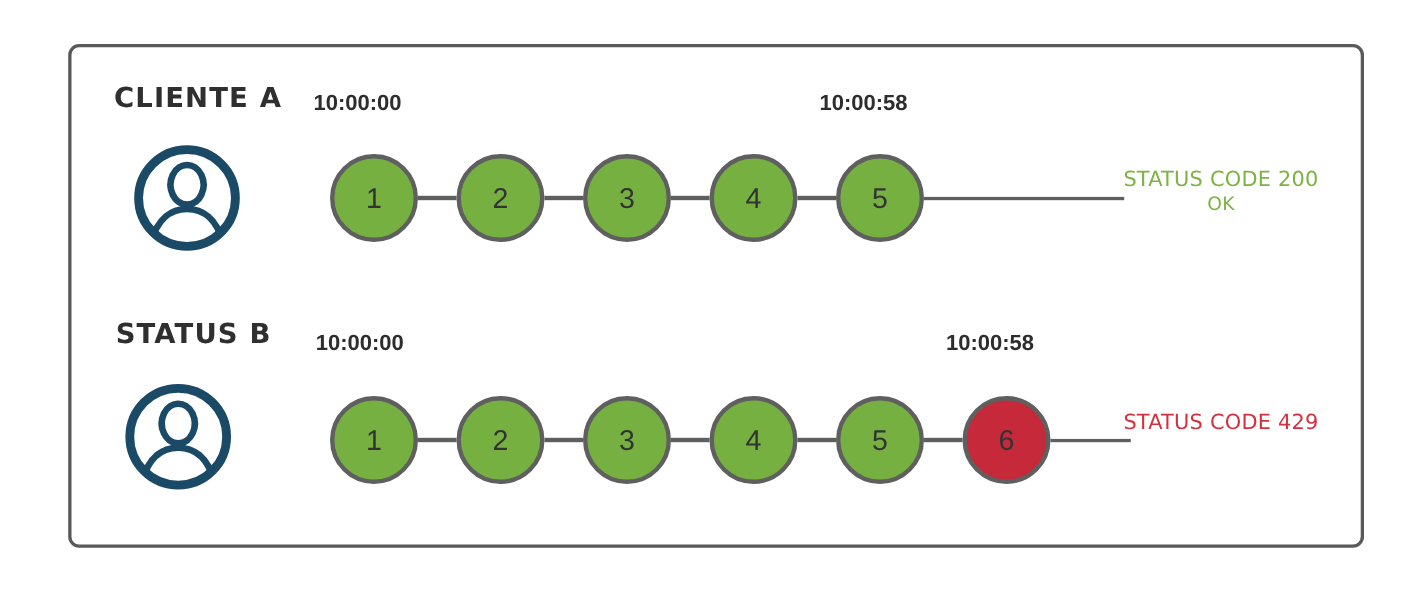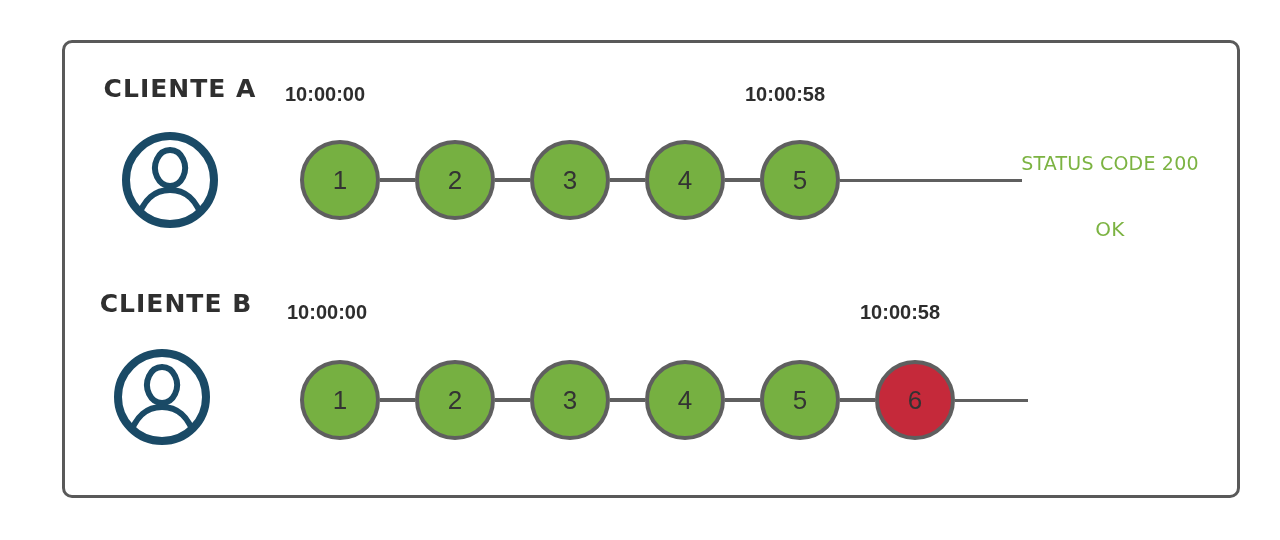--- a/index.html
+++ b/index.html
@@ -55,21 +55,21 @@
   .connector{width:35px;height:4px;background:var(--line);flex:none;}
   .tail{height:3px;background:var(--line);flex:none;}
   .row-a .tail{width:182px;}
   .row-b .tail{width:73px;}
 
   .status{
     position:absolute;width:180px;text-align:center;
     font-family:"DejaVu Sans",sans-serif;font-size:19px;line-height:23px;
     letter-spacing:0.2px;white-space:nowrap;
   }
-  .status .l2{font-size:20px;margin-top:43px;}
+  .status .l2{font-size:17px;}
   .row-a .status{left:1020px;top:152px;color:var(--green_text);}
   .row-b .status{left:1020px;top:373px;color:var(--red_text);}
 </style>
 </head>
 <body>
 
 <div class="canvas">
   <div class="frame"></div>
 
   <section class="row-a">
@@ -116,21 +116,21 @@
       <div class="tail"></div>
     </div>
 
     <div class="status">
       <div class="l1">STATUS CODE 200</div>
       <div class="l2">OK</div>
     </div>
   </section>
 
   <section class="row-b">
-    <div class="client-label">CLIENTE B</div>
+    <div class="client-label">STATUS B</div>
 
     <div class="avatar">
       <svg viewBox="0 0 100 100">
         <defs>
             <clipPath id="clipB">
               <circle cx="50" cy="50" r="41"></circle>
             </clipPath>
           </defs>
         <circle cx="50" cy="50" r="44" fill="none" stroke="var(--navy)" stroke-width="8"></circle>
         <g clip-path="url(#clipB)" fill="none" stroke="var(--navy)" stroke-width="6">
@@ -164,15 +164,16 @@
           <span class="num">5</span>
         </div>
       <div class="connector"></div>
       <div class="node err">
           <span class="num">6</span>
         </div>
       <div class="tail"></div>
     </div>
 
     <div class="status">
+      <div class="l1">STATUS CODE 429</div>
     </div>
   </section>
 </div>
 
 </body></html>

